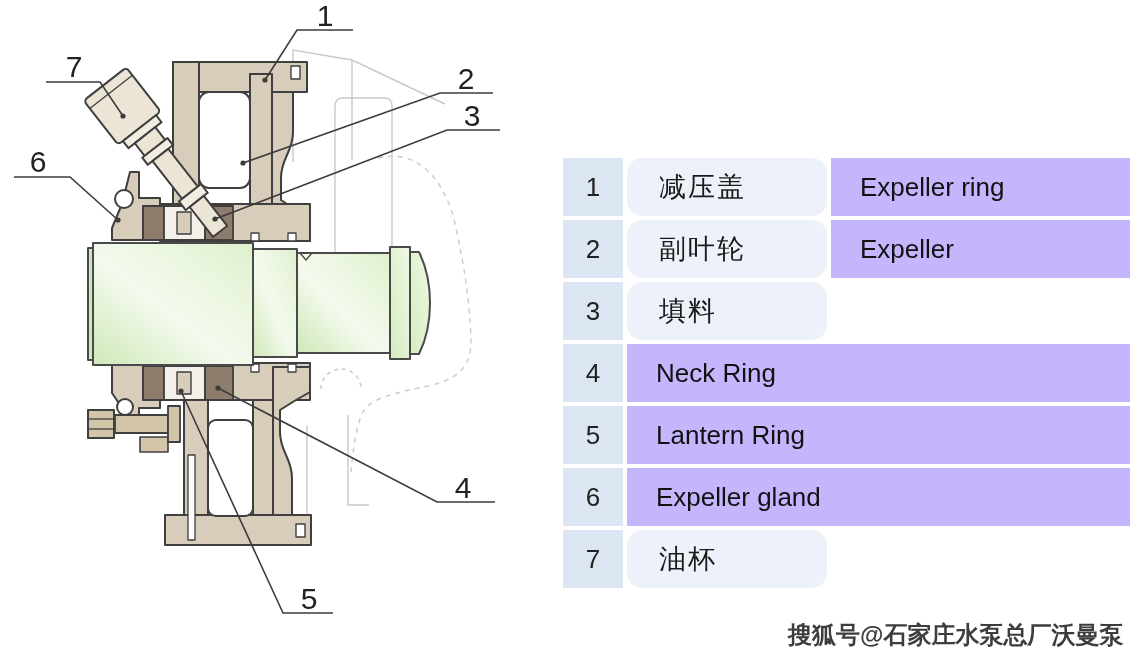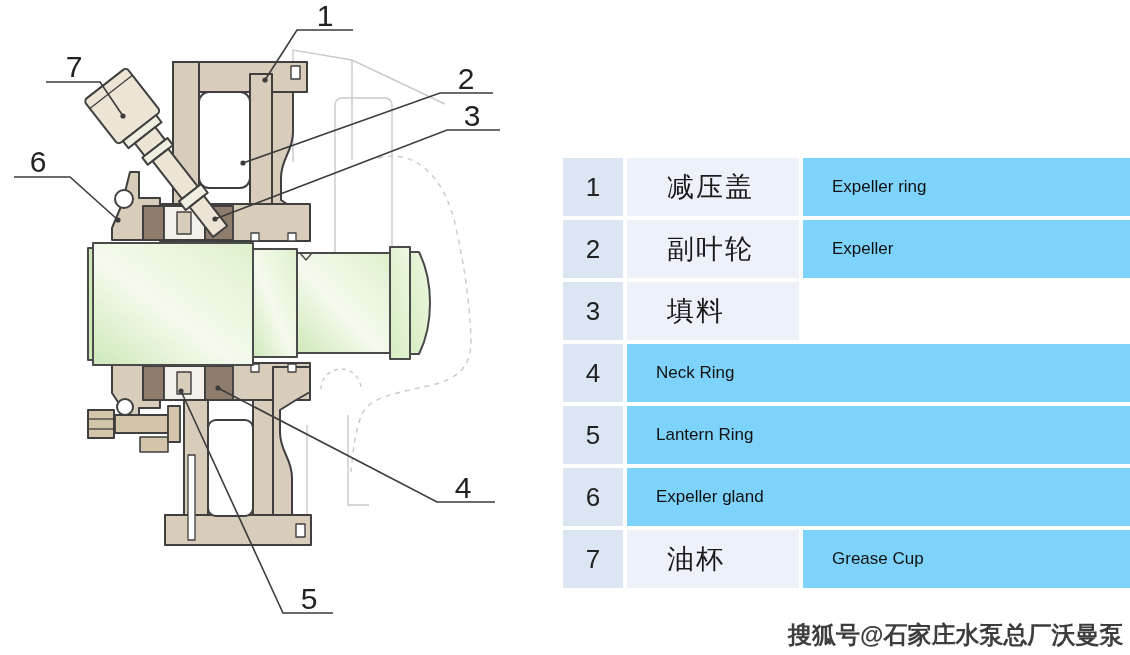--- a/index.html
+++ b/index.html
@@ -11,26 +11,26 @@
   .parts-table{
     position:absolute;left:563px;top:158px;width:567px;
     display:flex;flex-direction:column;gap:4px;
   }
   .parts-row{display:flex;flex-direction:row;gap:4px;height:58px;}
   .cell-num{
     width:60px;background:#dce5f2;display:flex;align-items:center;justify-content:center;
     font-size:26px;color:#222;
   }
   .cell-cn{
-    width:172px;background:#edf2fa;display:flex;align-items:center;
-    padding-left:40px;box-sizing:border-box;font-size:27px;color:#1a1a1a;letter-spacing:2px;
+    width:200px;background:#edf2fa;display:flex;align-items:center;
+    padding-left:32px;box-sizing:border-box;font-size:27px;color:#1a1a1a;letter-spacing:2px;border-radius:15px;
   }
   .cell-en{
-    flex:1;background:#7dd3fc;display:flex;align-items:center;
-    padding-left:29px;box-sizing:border-box;font-size:17px;color:#111;
+    flex:1;background:#c4b5fd;display:flex;align-items:center;
+    padding-left:29px;box-sizing:border-box;font-size:26px;color:#111;
   }
   .watermark{
     position:absolute;left:788px;top:610px;width:342px;
     font-size:24px;font-weight:bold;color:#3d3d3d;white-space:nowrap;
     text-shadow:-1px -1px 0 #fff,1px -1px 0 #fff,-1px 1px 0 #fff,1px 1px 0 #fff;
     margin-top:9px;
   }
   svg text.callout-num{
     font-family:"Liberation Sans","DejaVu Sans",sans-serif;
     font-size:30px;fill:#222;
@@ -205,17 +205,16 @@
     <div class="cell-num">5</div>
     <div class="cell-en">Lantern Ring</div>
   </div>
   <div class="parts-row">
     <div class="cell-num">6</div>
     <div class="cell-en">Expeller gland</div>
   </div>
   <div class="parts-row">
     <div class="cell-num">7</div>
     <div class="cell-cn">油杯</div>
-    <div class="cell-en">Grease Cup</div>
   </div>
 </div>
 
 <div class="watermark">搜狐号@石家庄水泵总厂沃曼泵</div>
 
 </body></html>

